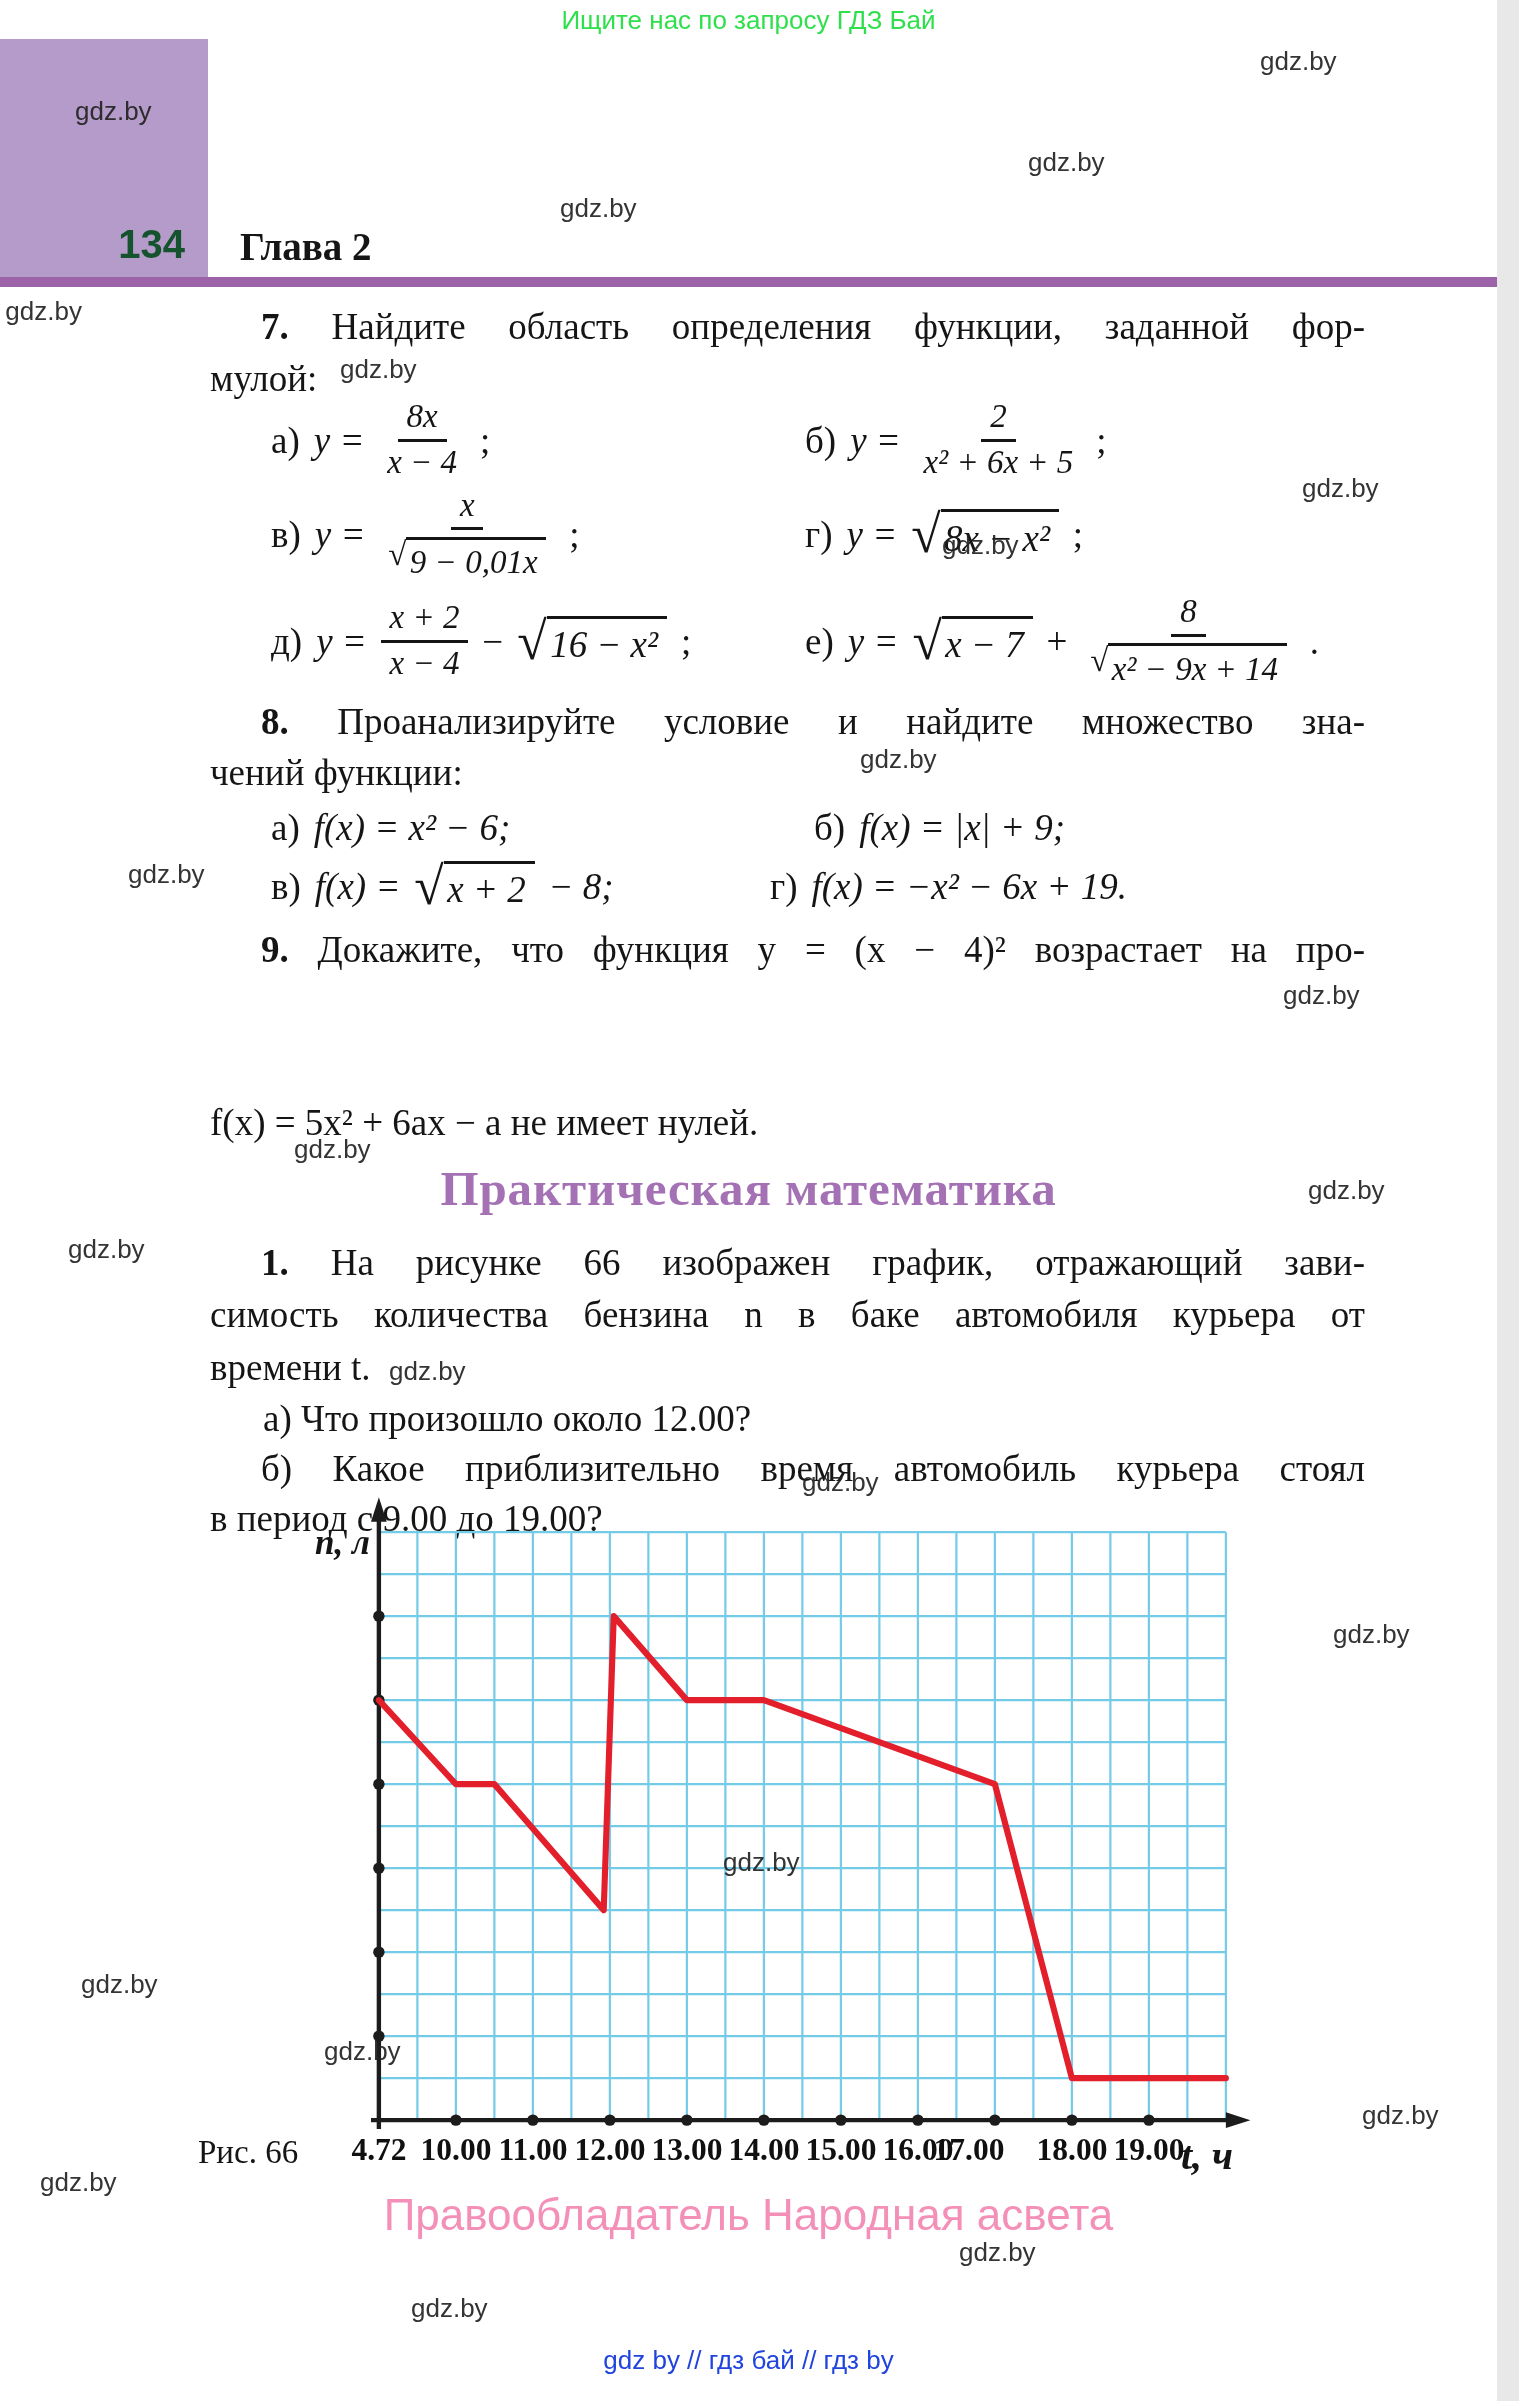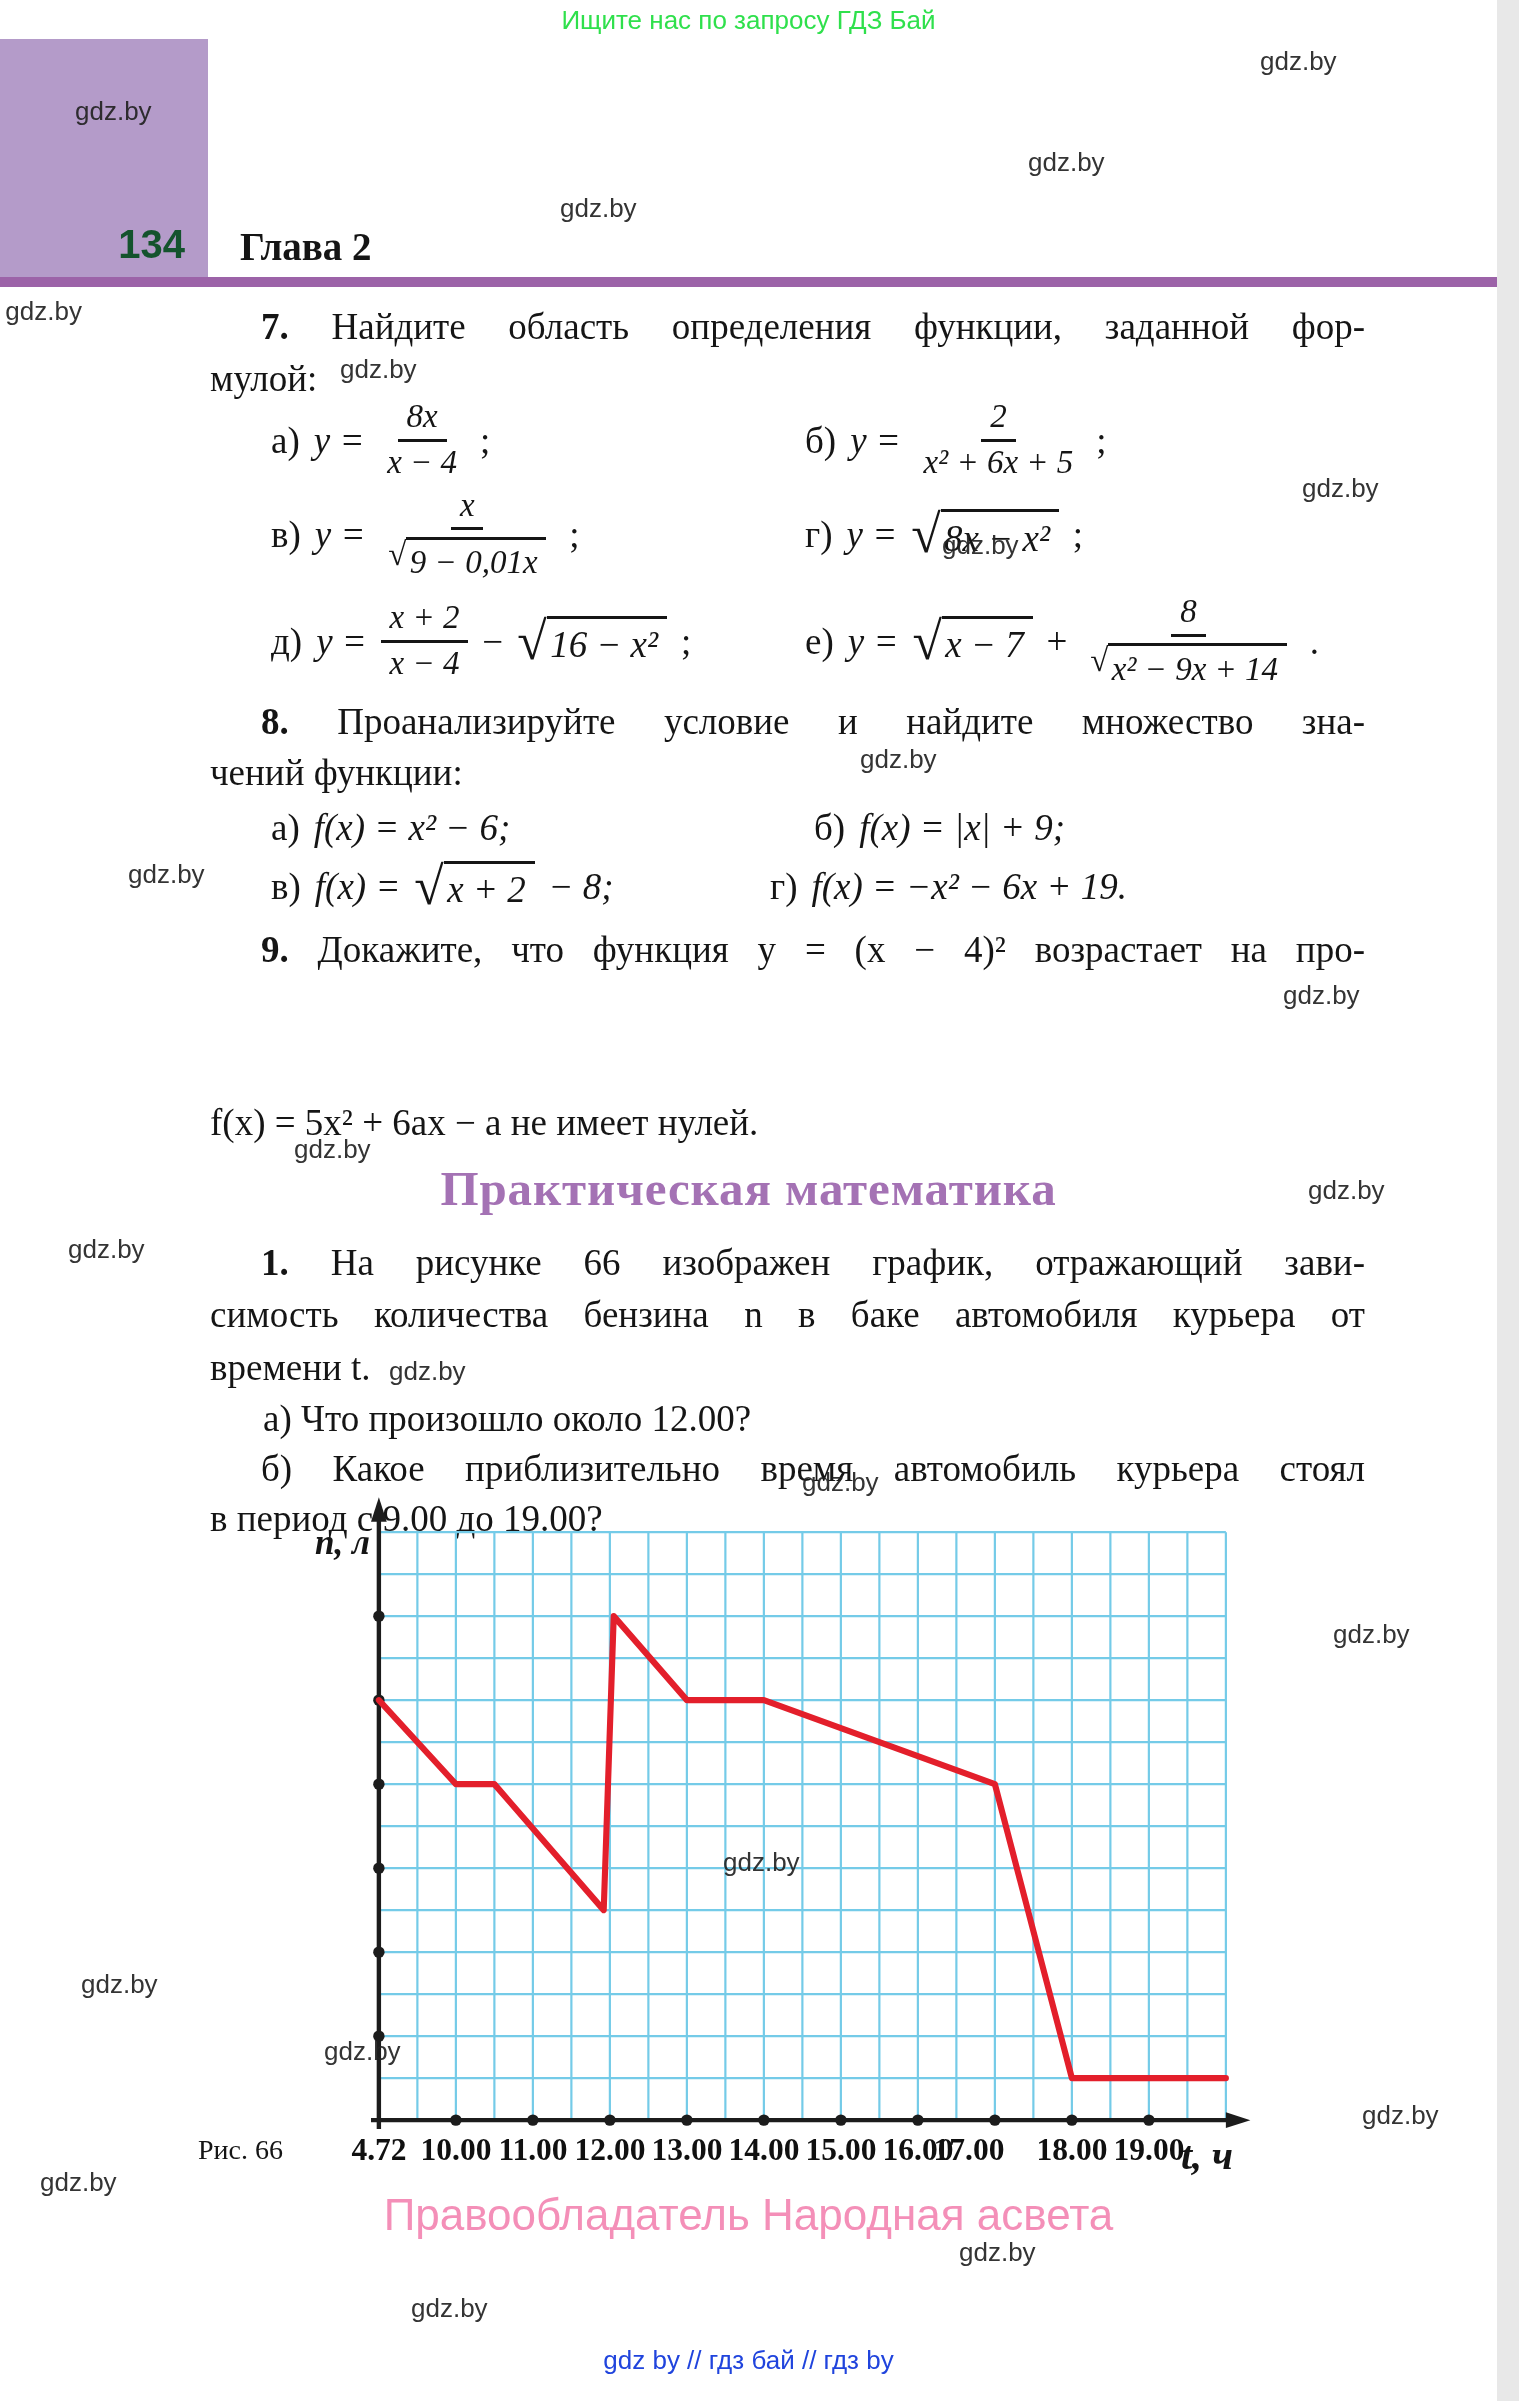--- a/index.html
+++ b/index.html
@@ -34,21 +34,21 @@
   #hrule{position:absolute;left:0;top:277px;width:1519px;height:9.6px;}
   #sect-head{position:absolute;left:0;right:0;top:1160px;text-align:center;
       font-weight:bold;font-size:49px;letter-spacing:0.9px;}
   #footer-pink{position:absolute;left:0;right:0;top:2190px;text-align:center;
       font-family:"Liberation Sans",sans-serif;font-size:44px;}
   #bottom-links{position:absolute;left:0;right:0;top:2345px;text-align:center;
       font-family:"Liberation Sans",sans-serif;font-size:26px;}
   #ylab{position:absolute;left:282px;top:1523px;width:88px;text-align:right;
       font-weight:bold;font-style:italic;font-size:35px;}
   #tlab{position:absolute;left:1181px;top:2132px;font-weight:bold;font-style:italic;font-size:40px;}
-  #figcap{position:absolute;left:198px;top:2134px;font-size:28px;}
+  #figcap{position:absolute;left:198px;top:2134px;font-size:33px;}
 </style>
 </head>
 <body>
 
 <div id="page">
 
   <div id="green-banner" style="color: rgb(47, 224, 76);">Ищите нас по запросу ГДЗ Бай</div>
 
   <div id="pgblock" style="background: rgb(180, 155, 201);">
     <span id="pagenum">134</span>

